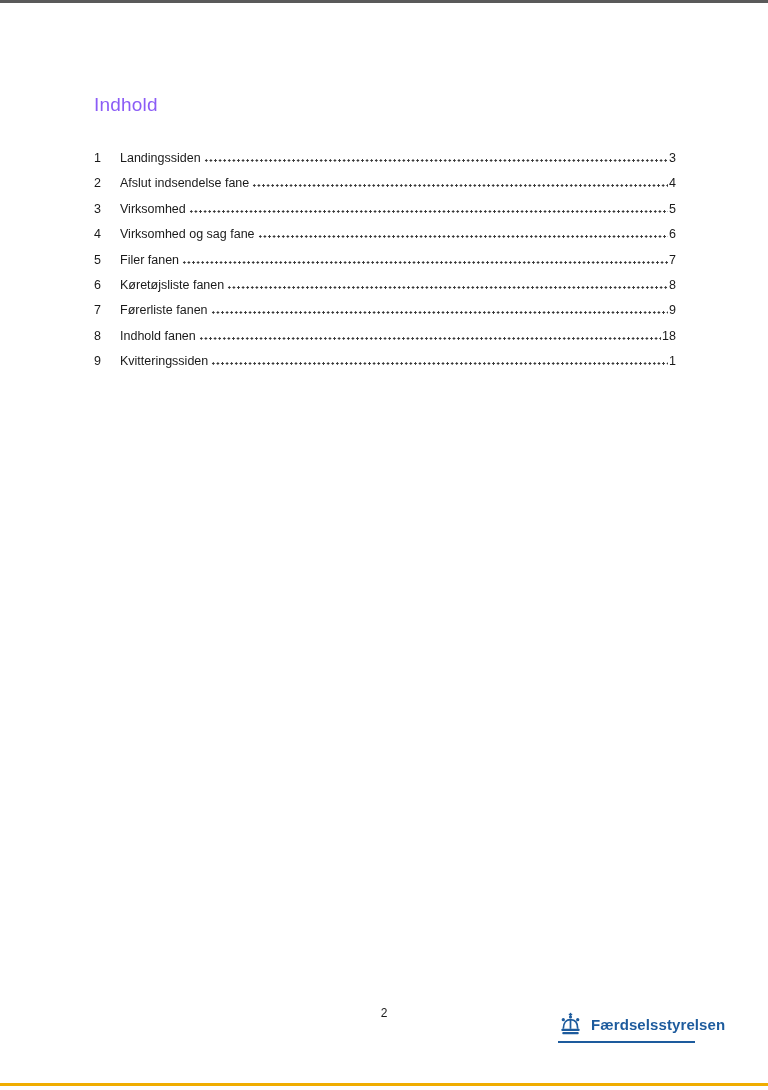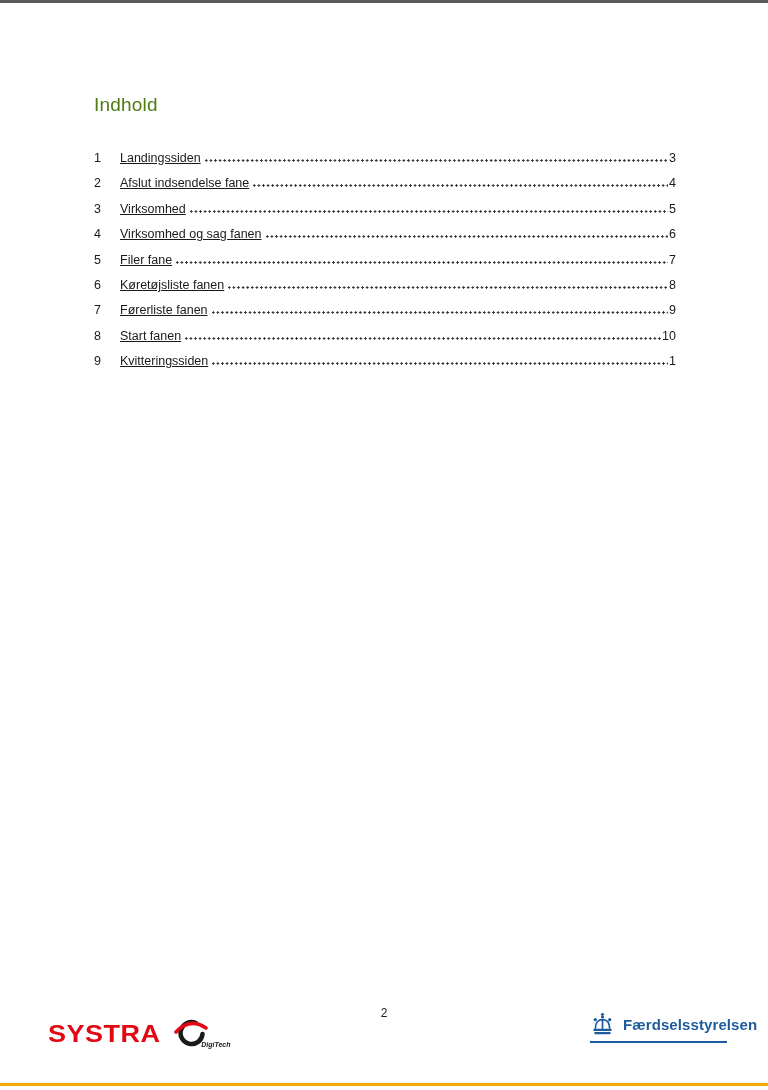--- a/index.html
+++ b/index.html
@@ -24,21 +24,21 @@
   .bottom-border {
     position: absolute;
     left: 0; top: 1083px;
     width: 768px; height: 3px;
     background: #f0ad00;
   }
   .toc-heading {
     position: absolute;
     left: 94px; top: 94px;
     font-size: 19px;
-    color: #4d7c0f;
+    color: #8b5cf6;
     letter-spacing: 0.2px;
   }
   .toc-list {
     position: absolute;
     left: 94px; top: 146px;
     width: 582px;
   }
   .toc-row {
     display: flex;
     align-items: baseline;
@@ -48,21 +48,20 @@
     font-size: 12.5px;
     color: #1a1a1a;
     cursor: pointer;
   }
   .toc-num {
     flex: 0 0 26px;
   }
   .toc-title {
     flex: 0 0 auto;
     white-space: nowrap;
-    text-decoration: underline;
   }
   .leader {
     flex: 1 1 auto;
     height: 3px;
     margin: 0 1px 0 3px;
     background-image: radial-gradient(circle, #383838 1px, transparent 1.3px);
     background-size: 4.6px 3px;
     background-repeat: repeat-x;
     background-position: left bottom;
   }
@@ -106,21 +105,21 @@
     position: absolute;
     right: 0; bottom: 2px;
     font-size: 7px;
     font-style: italic;
     font-weight: 700;
     color: #1a1a1a;
     white-space: nowrap;
   }
   .agency-logo {
     position: absolute;
-    left: 590px; top: 1012px;
+    left: 558px; top: 1012px;
     width: 137px;
   }
   .agency-row {
     display: flex;
     align-items: center;
   }
   .crown { flex: 0 0 auto; }
   .agency-text {
     margin-left: 8px;
     font-size: 15px;
@@ -162,73 +161,63 @@
 
     <div class="toc-row">
       <span class="toc-num">3</span>
       <span class="toc-title">Virksomhed</span>
       <span class="leader"></span>
       <span class="toc-page">5</span>
     </div>
 
     <div class="toc-row">
       <span class="toc-num">4</span>
-      <span class="toc-title">Virksomhed og sag fanen</span>
+      <span class="toc-title">Virksomhed og sag fane</span>
       <span class="leader"></span>
       <span class="toc-page">6</span>
     </div>
 
     <div class="toc-row">
       <span class="toc-num">5</span>
-      <span class="toc-title">Filer fane</span>
+      <span class="toc-title">Filer fanen</span>
       <span class="leader"></span>
       <span class="toc-page">7</span>
     </div>
 
     <div class="toc-row">
       <span class="toc-num">6</span>
       <span class="toc-title">Køretøjsliste fanen</span>
       <span class="leader"></span>
       <span class="toc-page">8</span>
     </div>
 
     <div class="toc-row">
       <span class="toc-num">7</span>
       <span class="toc-title">Førerliste fanen</span>
       <span class="leader"></span>
       <span class="toc-page">9</span>
     </div>
 
     <div class="toc-row">
       <span class="toc-num">8</span>
-      <span class="toc-title">Start fanen</span>
-      <span class="leader"></span>
-      <span class="toc-page">10</span>
+      <span class="toc-title">Indhold fanen</span>
+      <span class="leader"></span>
+      <span class="toc-page">18</span>
     </div>
 
     <div class="toc-row">
       <span class="toc-num">9</span>
       <span class="toc-title">Kvitteringssiden</span>
       <span class="leader"></span>
       <span class="toc-page">1</span>
     </div>
   </div>
 
   <div class="page-number">2</div>
 
-  <div class="systra-logo">
-    <span class="systra-word">SYSTRA</span>
-    <span class="digitech-wrap">
-      <svg width="40" height="30" viewBox="0 0 40 30" aria-hidden="true">
-        <path d="M27 4 A11 11 0 1 0 33.5 15" fill="none" stroke="#1a1a1a" stroke-width="4.5" stroke-linecap="round"></path>
-        <path d="M7 13 Q21 -2 37 9" fill="none" stroke="#e30613" stroke-width="3.5" stroke-linecap="round"></path>
-      </svg>
-      <span class="digitech-label">DigiTech</span>
-    </span>
-  </div>
 
   <div class="agency-logo">
     <div class="agency-row">
       <svg class="crown" width="25" height="24" viewBox="0 0 26 24" aria-hidden="true">
         <g fill="none" stroke="#1d5b9d" stroke-width="1.8">
           <path d="M5.5 17 C5.5 10 9 7.5 13 7.5 C17 7.5 20.5 10 20.5 17"></path>
           <line x1="13" y1="7.5" x2="13" y2="17"></line>
         </g>
         <g fill="#1d5b9d">
           <rect x="3.5" y="17" width="19" height="2.4" rx="0.8"></rect>

